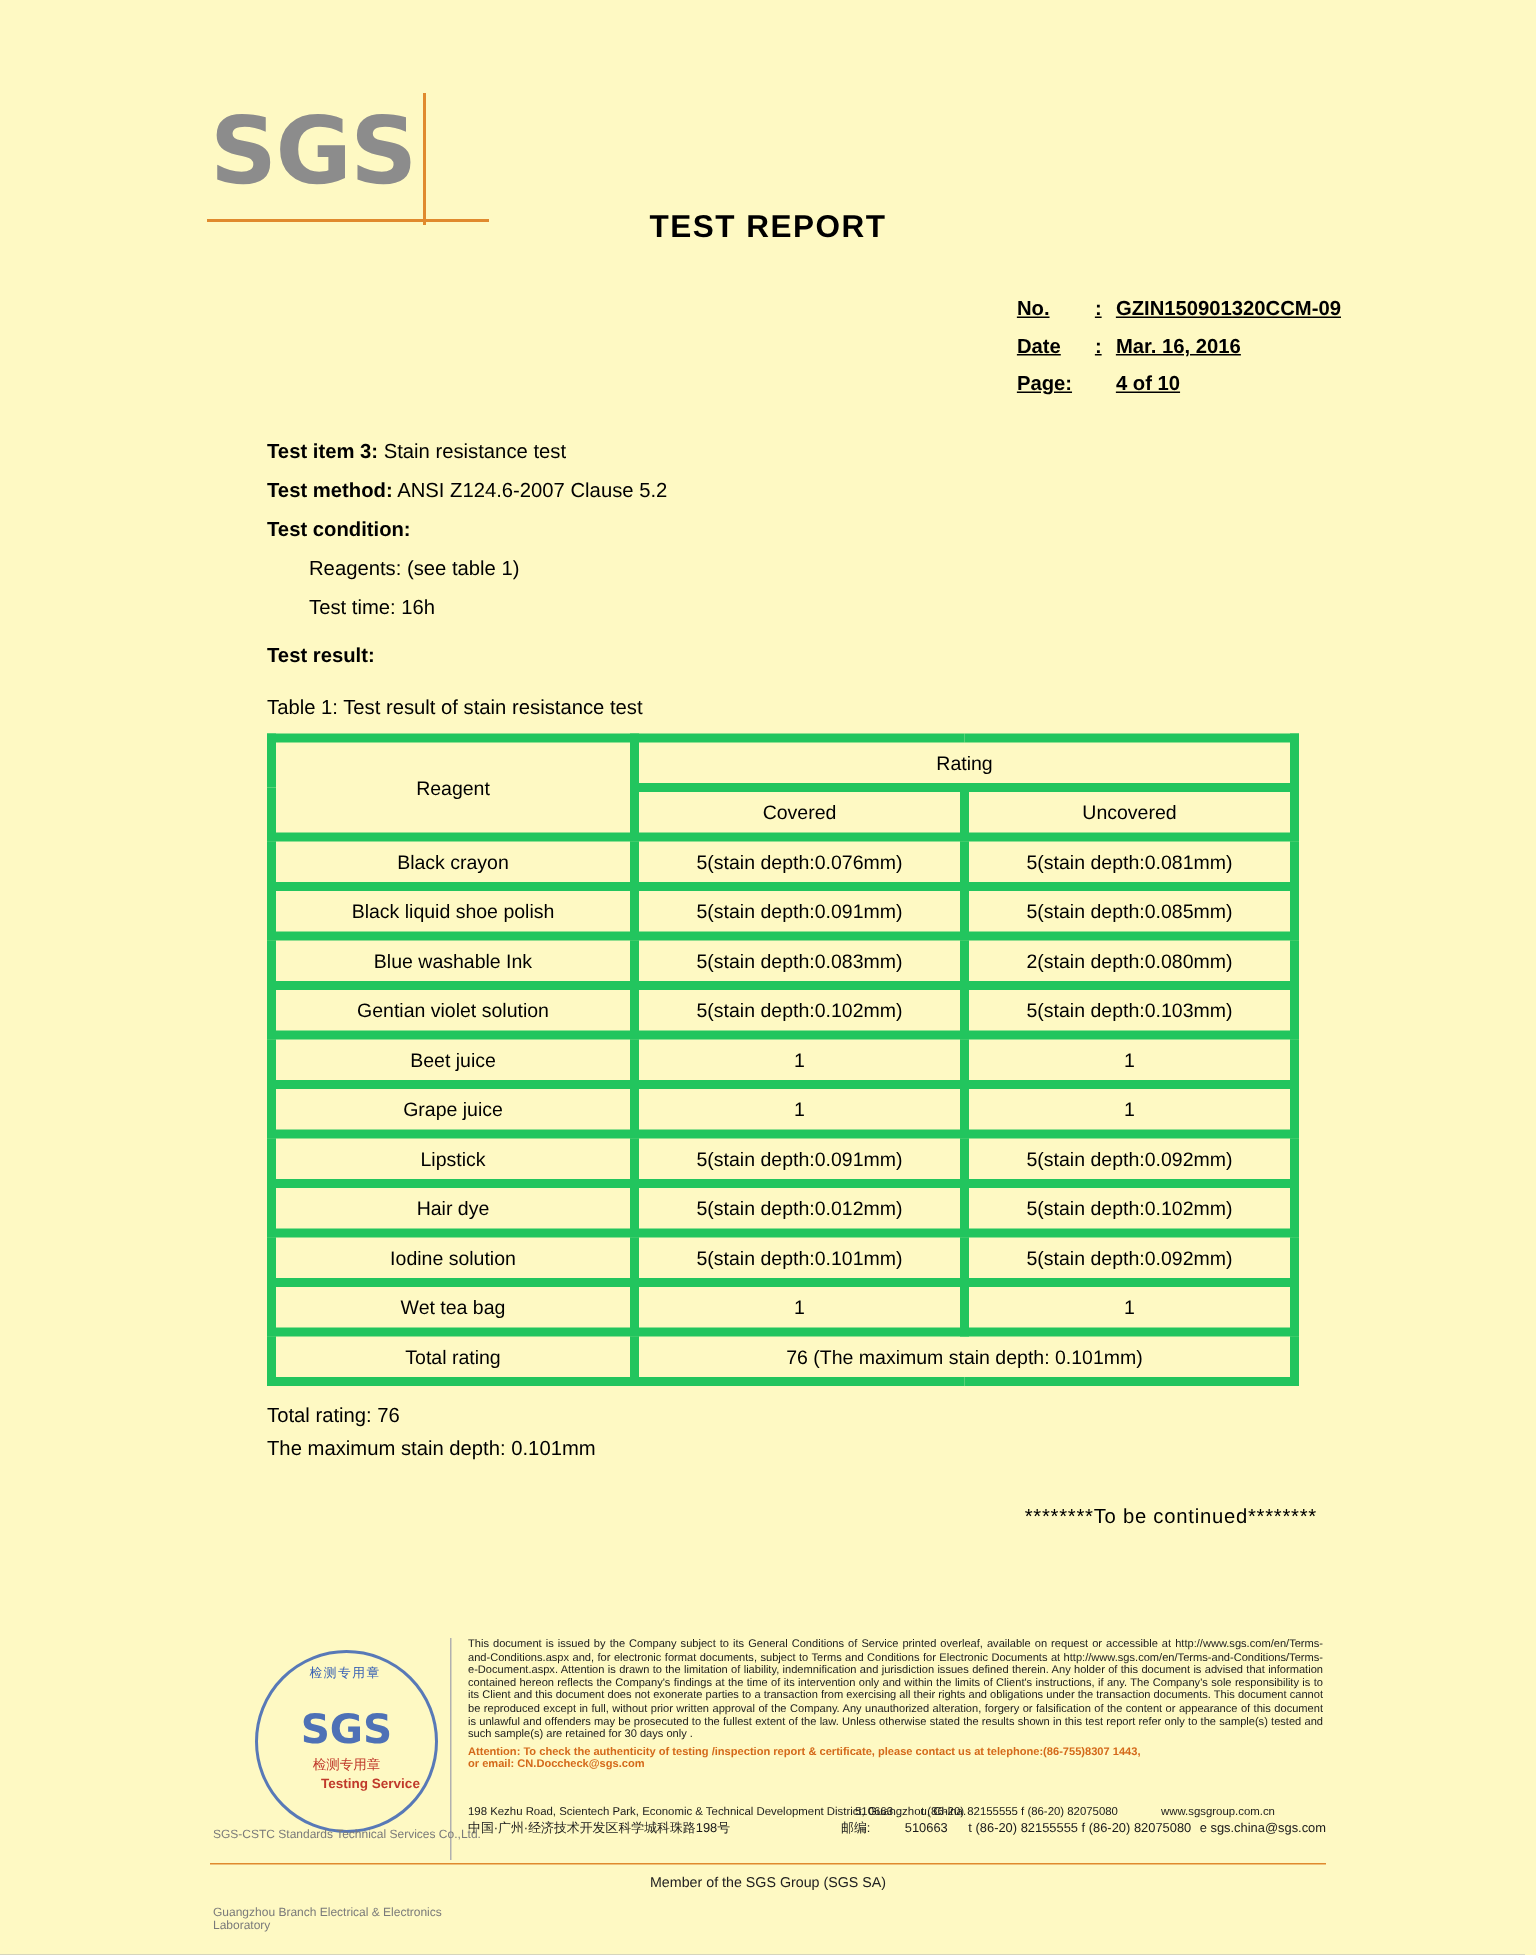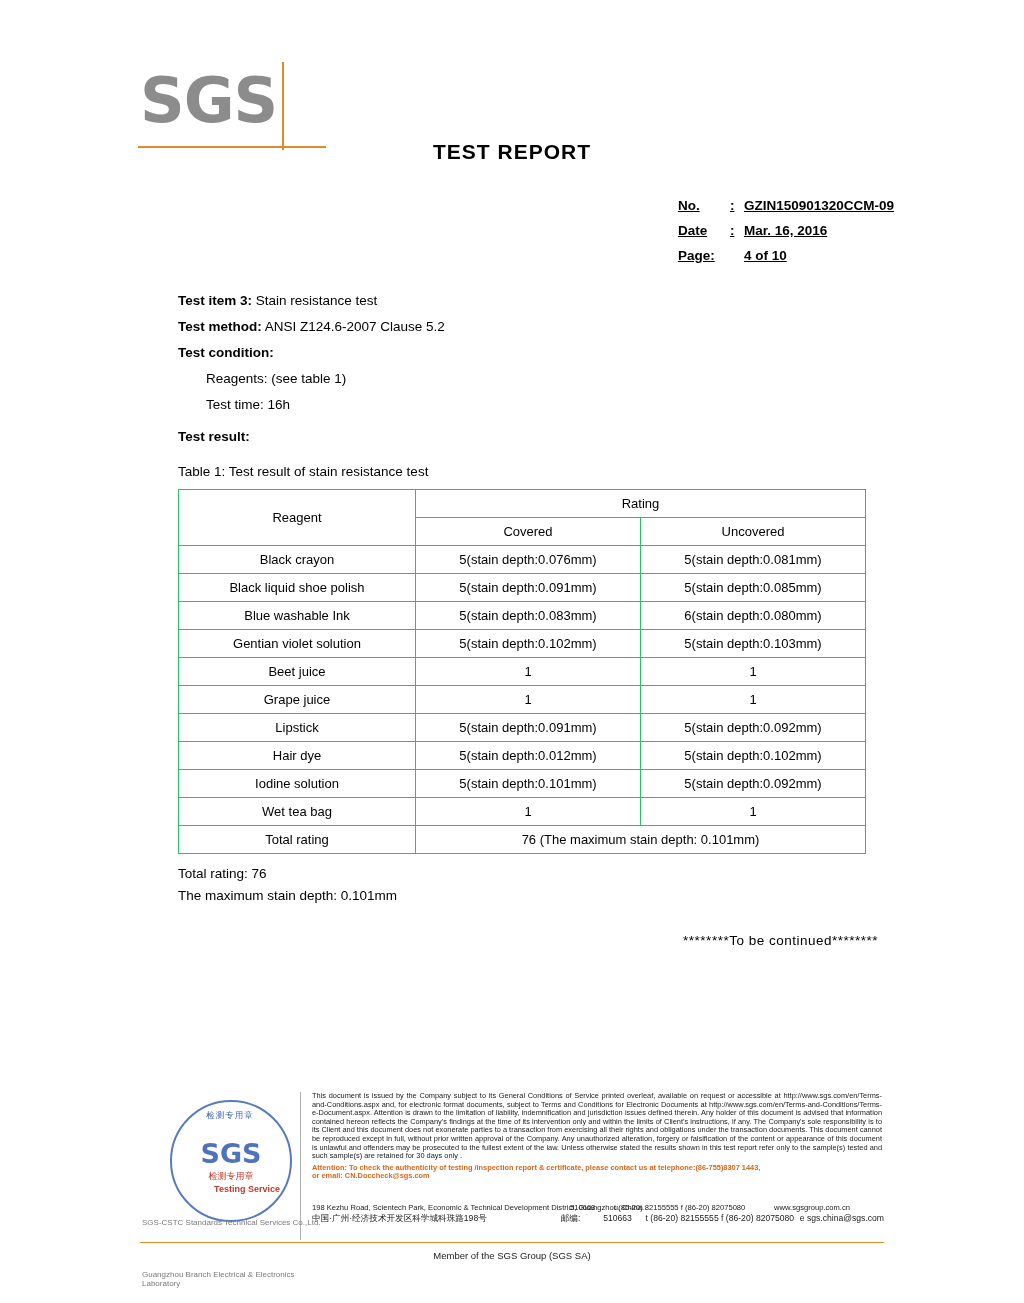--- a/index.html
+++ b/index.html
@@ -8,21 +8,21 @@
     background: #b8b8b8;
   }
   body {
     font-family: "Liberation Sans", sans-serif;
   }
   .page {
     position: relative;
     width: 1024px;
     height: 1303px;
     margin: 0 auto;
-    background: #ffffff;
+    background: #fef9c3;
     overflow: hidden;
   }
 
   
   .header {
     position: relative;
     height: 190px;
   }
   .sgs-logo-block {
     position: absolute;
@@ -122,21 +122,21 @@
   }
 
   
   table.result {
     border-collapse: collapse;
     width: 688px;
     table-layout: fixed;
     font-size: 13px;
   }
   table.result td, table.result th {
-    border: 1px solid #22c55e;
+    border: 6px solid #22c55e;
     text-align: center;
     height: 27px;
     font-weight: normal;
     padding: 0 2px;
   }
   .col-reagent { width: 232px; }
   .col-cov { width: 228px; }
   .col-unc { width: 228px; }
 
   .after-table {
@@ -366,21 +366,21 @@
           <td>5(stain depth:0.081mm)</td>
         </tr>
         <tr>
           <td>Black liquid shoe polish</td>
           <td>5(stain depth:0.091mm)</td>
           <td>5(stain depth:0.085mm)</td>
         </tr>
         <tr>
           <td>Blue washable Ink</td>
           <td>5(stain depth:0.083mm)</td>
-          <td>6(stain depth:0.080mm)</td>
+          <td>2(stain depth:0.080mm)</td>
         </tr>
         <tr>
           <td>Gentian violet solution</td>
           <td>5(stain depth:0.102mm)</td>
           <td>5(stain depth:0.103mm)</td>
         </tr>
         <tr>
           <td>Beet juice</td>
           <td>1</td>
           <td>1</td>

